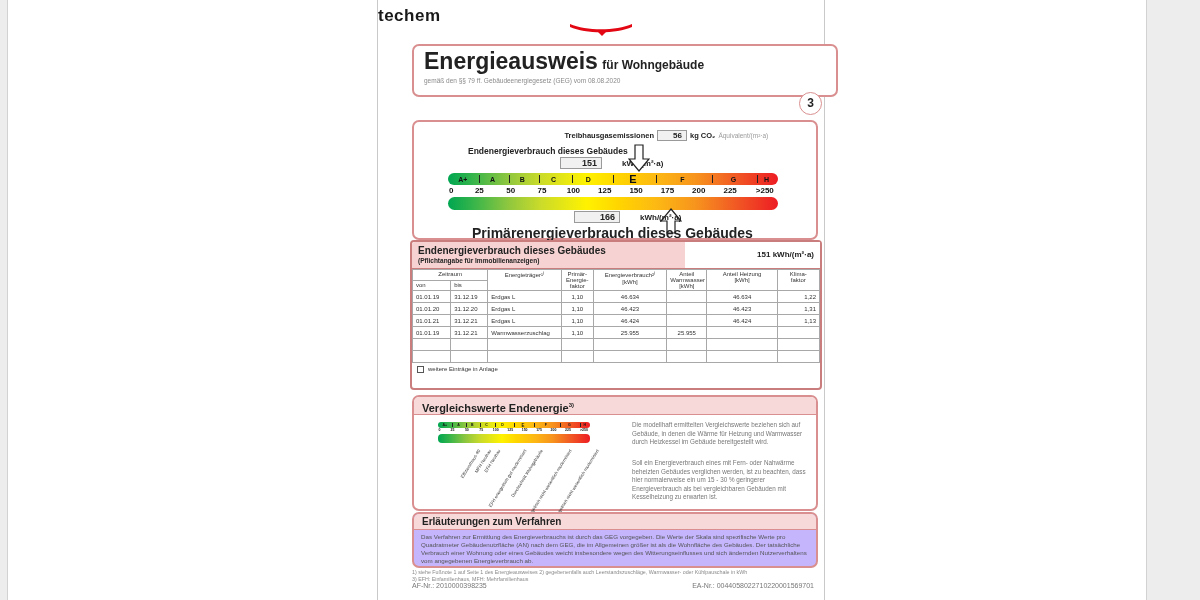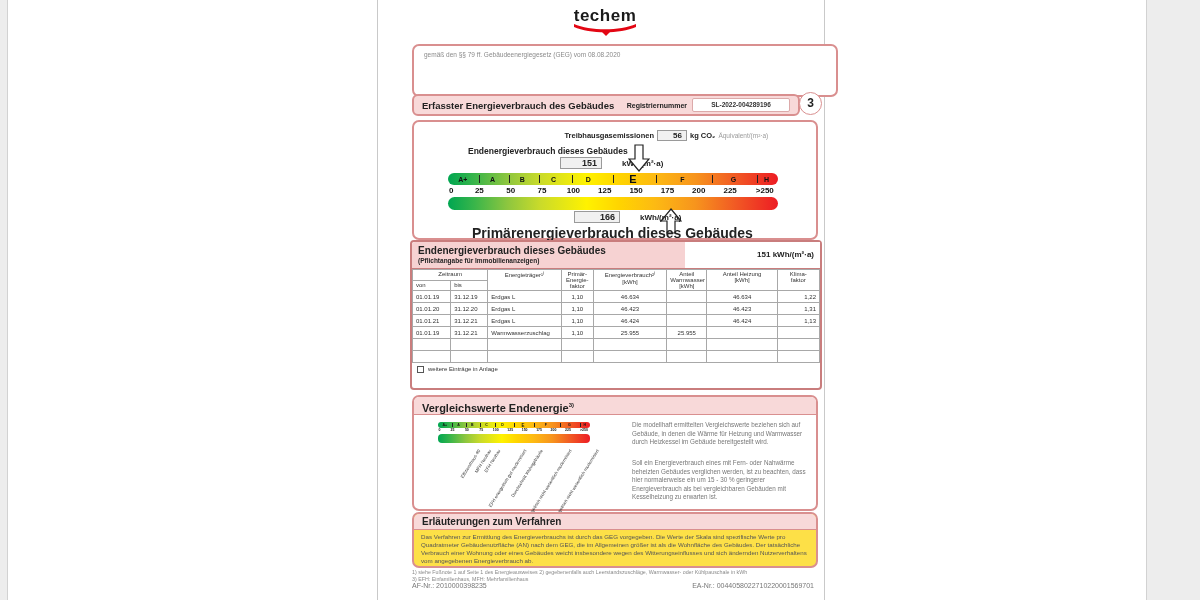--- a/index.html
+++ b/index.html
@@ -6,21 +6,21 @@
   #canvas{position:relative;width:1200px;height:600px;background:#fff;overflow:hidden;
           font-family:"Liberation Sans",sans-serif;color:#222;}
   .edge{position:absolute;top:0;bottom:0;background:#ededed;}
   #edge-left{left:0;width:7px;border-right:1px solid #d2d2d2;}
   #edge-right{left:1146px;right:0;border-left:1px solid #d2d2d2;}
   .page{position:absolute;left:377px;top:0;width:446px;height:600px;background:#fff;
         border-left:1px solid #c9c9c9;border-right:1px solid #c9c9c9;}
   .abs{position:absolute;}
 
   
-  .logo{left:8px;right:0;top:7px;text-align:center;}
+  .logo{left:0;right:0;top:7px;text-align:left;}
   .logo .word{font-size:17px;font-weight:bold;color:#1a1a1a;letter-spacing:.5px;line-height:17px;}
   .logo svg{display:block;margin:-1px auto 0;}
 
   
   .pinkbox{border:2px solid #d98f8f;border-radius:7px;background:#fff;}
   .band{background:#f8d9d9;border-bottom:1px solid #d98f8f;}
 
   
   #title-box{left:34px;top:44px;width:402px;height:45px;padding:2px 10px;}
   #title-box .big{font-size:23px;font-weight:bold;line-height:26px;}
@@ -100,21 +100,21 @@
   #mini-scale .letter{font-size:3.5px;}
   #mini-scale .letter.current{font-size:4.5px;}
   #mini-scale .tick{font-size:3.5px;top:0;}
   #mini-scale .sep{top:1px;bottom:1px;}
   .vg-label{position:absolute;top:52px;transform-origin:100% 0;transform:rotate(-58deg);
             font-size:4.5px;color:#333;white-space:nowrap;line-height:1.1;text-align:right;}
   .vg-text{position:absolute;left:218px;width:176px;font-size:6.3px;color:#777;line-height:1.35;}
   #vg-p1{top:24px;} #vg-p2{top:62px;}
 
   
-  #er-box{left:34px;top:512px;width:402px;height:52px;background:#fde047;}
+  #er-box{left:34px;top:512px;width:402px;height:52px;background:#c4b5fd;}
   #er-box .band{height:15px;font-size:10px;font-weight:bold;line-height:15px;padding-left:8px;border-radius:5px 5px 0 0;}
   #er-box .body{padding:3px 7px;font-size:6.2px;color:#555;line-height:1.3;}
 
   
   .fn{left:34px;width:402px;font-size:5.3px;color:#8a8a8a;line-height:1.3;}
   #fn1{top:569px;} #fn2{top:576px;}
   #af-nr{left:34px;top:582px;font-size:7px;color:#777;}
   #ea-nr{left:200px;top:582px;width:236px;text-align:right;font-size:7px;color:#777;}
 </style>
 </head>
@@ -128,28 +128,27 @@
 
     <div class="abs logo">
       <div class="word">techem</div>
       <svg width="66" height="13" viewBox="0 0 66 13">
         <path d="M2,1 C 18,8 48,8 64,1 L64,4 C 48,11 18,11 2,4 Z" fill="#e30613"></path>
         <path d="M29,8 L39,8 L34,13 Z" fill="#e30613"></path>
       </svg>
     </div>
 
     <div class="abs pinkbox" id="title-box">
+      <div>
+        <span class="big">Energieausweis</span>
+        <span class="suffix">für Wohngebäude</span>
+      </div>
       <div class="sub">gemäß den §§ 79 ff. Gebäudeenergiegesetz (GEG) vom 08.08.2020</div>
     </div>
 
-    <div class="abs" id="erf-bar">
-      <span class="t">Erfasster Energieverbrauch des Gebäudes</span>
-      <span class="reg-l">Registriernummer</span>
-      <span class="reg-v">SL-2022-004289196</span>
-    </div>
     <div class="abs" id="page-circle">3</div>
 
     <div class="abs pinkbox" id="ev-box">
 
       <div class="abs ghg-row">
         <span class="lbl">Treibhausgasemissionen</span>
         <span class="valbox">56</span>
         <span class="u1">kg CO₂</span>
         <span class="u2">Äquivalent/(m²·a)</span>
       </div>

